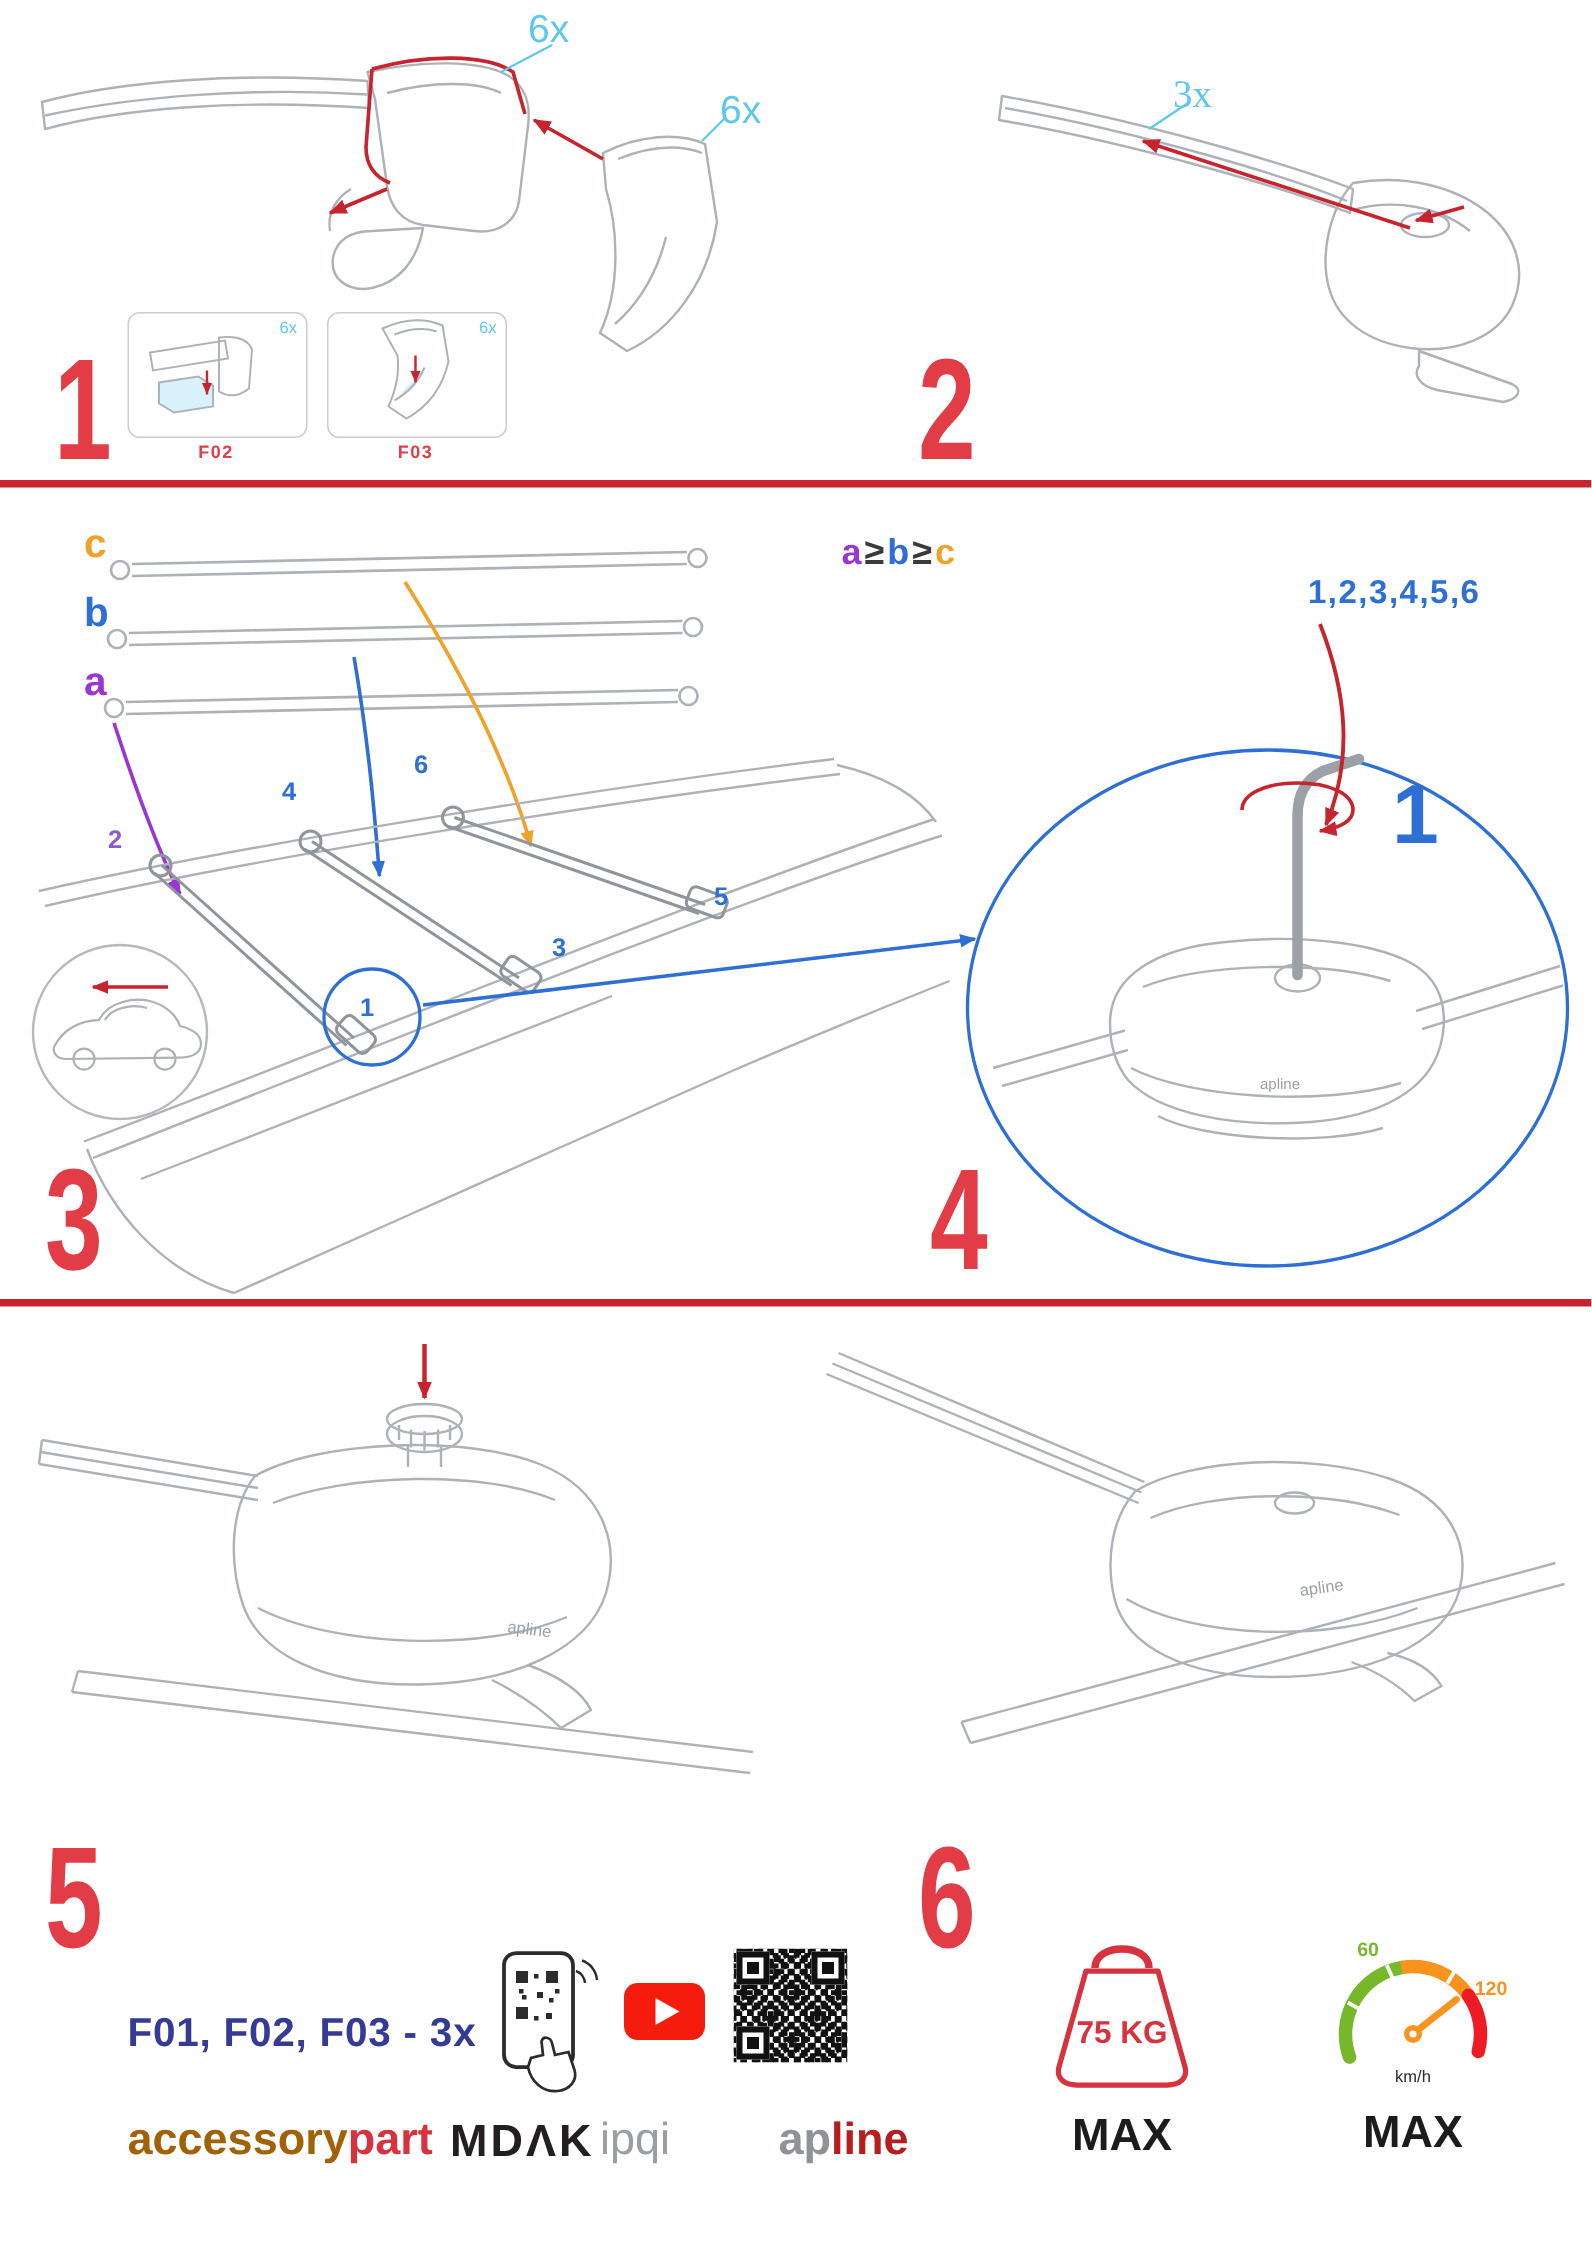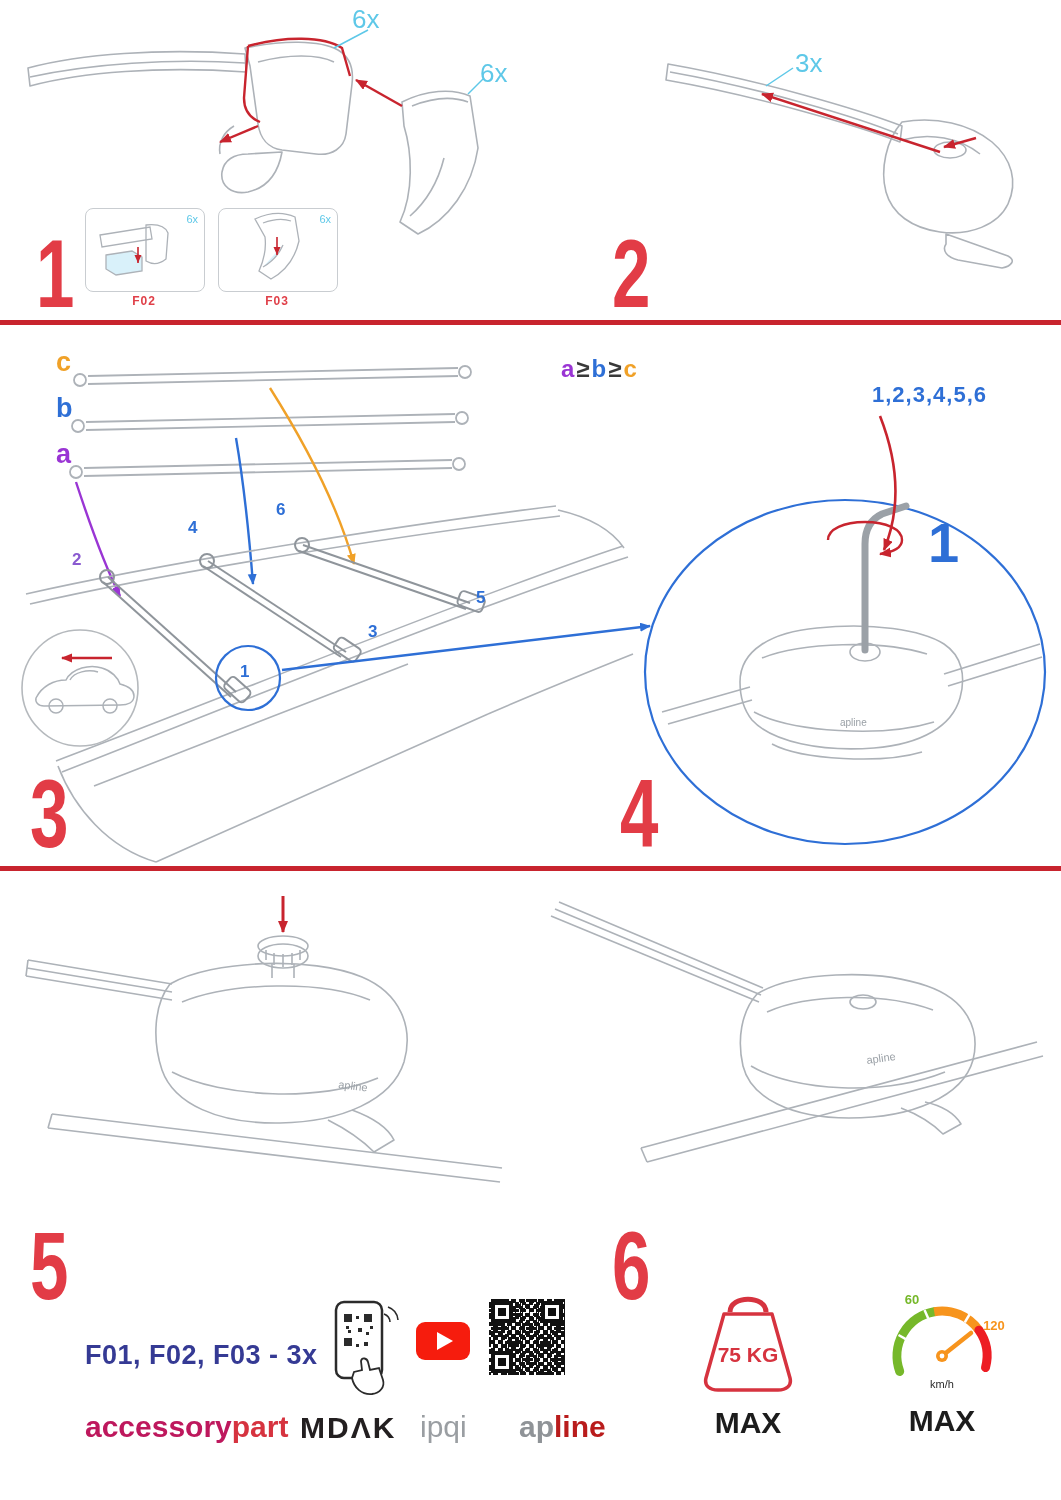--- a/index.html
+++ b/index.html
@@ -127,21 +127,21 @@
       <path d="M262,118 C290,110 320,116 340,132"></path>
       <ellipse cx="310" cy="128" rx="16" ry="8"></ellipse>
       <path d="M306,212 L368,234 C376,238 372,244 362,246 L318,238 C306,235 302,228 306,222 Z"></path>
     </g>
     <g stroke="#c8242e" stroke-width="2.4">
       <line x1="300" y1="130" x2="122" y2="72" marker-end="url(#mr2)"></line>
       <line x1="336" y1="116" x2="304" y2="125" marker-end="url(#mr2)"></line>
     </g>
     <line x1="153" y1="46" x2="126" y2="64" stroke="#5ec8e8" stroke-width="1.5"></line>
   </svg>
-  <div class="qty" style="left:235px;top:48px;">3x</div>
+  <div class="qty" style="left:222px;top:48px;font-family:Liberation Serif, serif;">3x</div>
   <div class="step-num" style="left:52px;top:226px;">2</div>
 </div>
 
 <div class="divider" style="top:320px;"></div>
 
 <div class="abs" style="left:0;top:325px;width:660px;height:543px;">
   <svg class="abs" style="left:8px;top:21px;" width="655" height="520" viewBox="0 0 655 520">
     <defs>
       <marker id="mpu" markerUnits="userSpaceOnUse" markerWidth="12" markerHeight="10" refX="10" refY="4.5" orient="auto">
           <path d="M0,0 L11,4.5 L0,9 Z" fill="#9a35d4"></path>
@@ -353,24 +353,24 @@
     <div class="tri"></div>
   </div>
 
 <div class="qr">
   <div class="finder" style="left:2px;top:2px;"></div>
   <div class="finder" style="right:2px;top:2px;"></div>
   <div class="finder" style="left:2px;bottom:2px;"></div>
 </div>
 
 <div class="brand" style="left:85px;top:1410px;">
-  <span style="color:#be185d;">accessory</span><span style="color:#d6333f;">part</span>
+  <span style="color:#a16207;">accessory</span><span style="color:#d6333f;">part</span>
 </div>
 <div class="brand" style="left:300px;top:1411px;letter-spacing:2px;">MDΛK</div>
-<div class="brand" style="left:420px;top:1410px;color:#9a9ea2;font-weight:400;">ipqi</div>
+<div class="brand" style="left:400px;top:1410px;color:#9a9ea2;font-weight:400;">ipqi</div>
 <div class="brand" style="left:487px;top:1410px;">
   <span style="color:#8f9397;margin-left:32px;">ap</span><span style="color:#b91c1c;">line</span>
 </div>
 
 <div class="abs" style="left:688px;top:1286px;width:120px;">
   <svg width="120" height="112" viewBox="0 0 120 112">
     <path d="M42,26 C42,9 78,9 78,26" stroke="#d6333f" stroke-width="5" fill="none"></path>
     <path d="M36,28 L84,28 L102,92 C104,100 98,104 90,104 L30,104 C22,104 16,100 18,92 Z" stroke="#d6333f" stroke-width="3.5" fill="none" stroke-linejoin="round"></path>
     <text x="60" y="76" text-anchor="middle" font-size="21" font-weight="bold" fill="#d6333f">75 KG</text>
   </svg>

